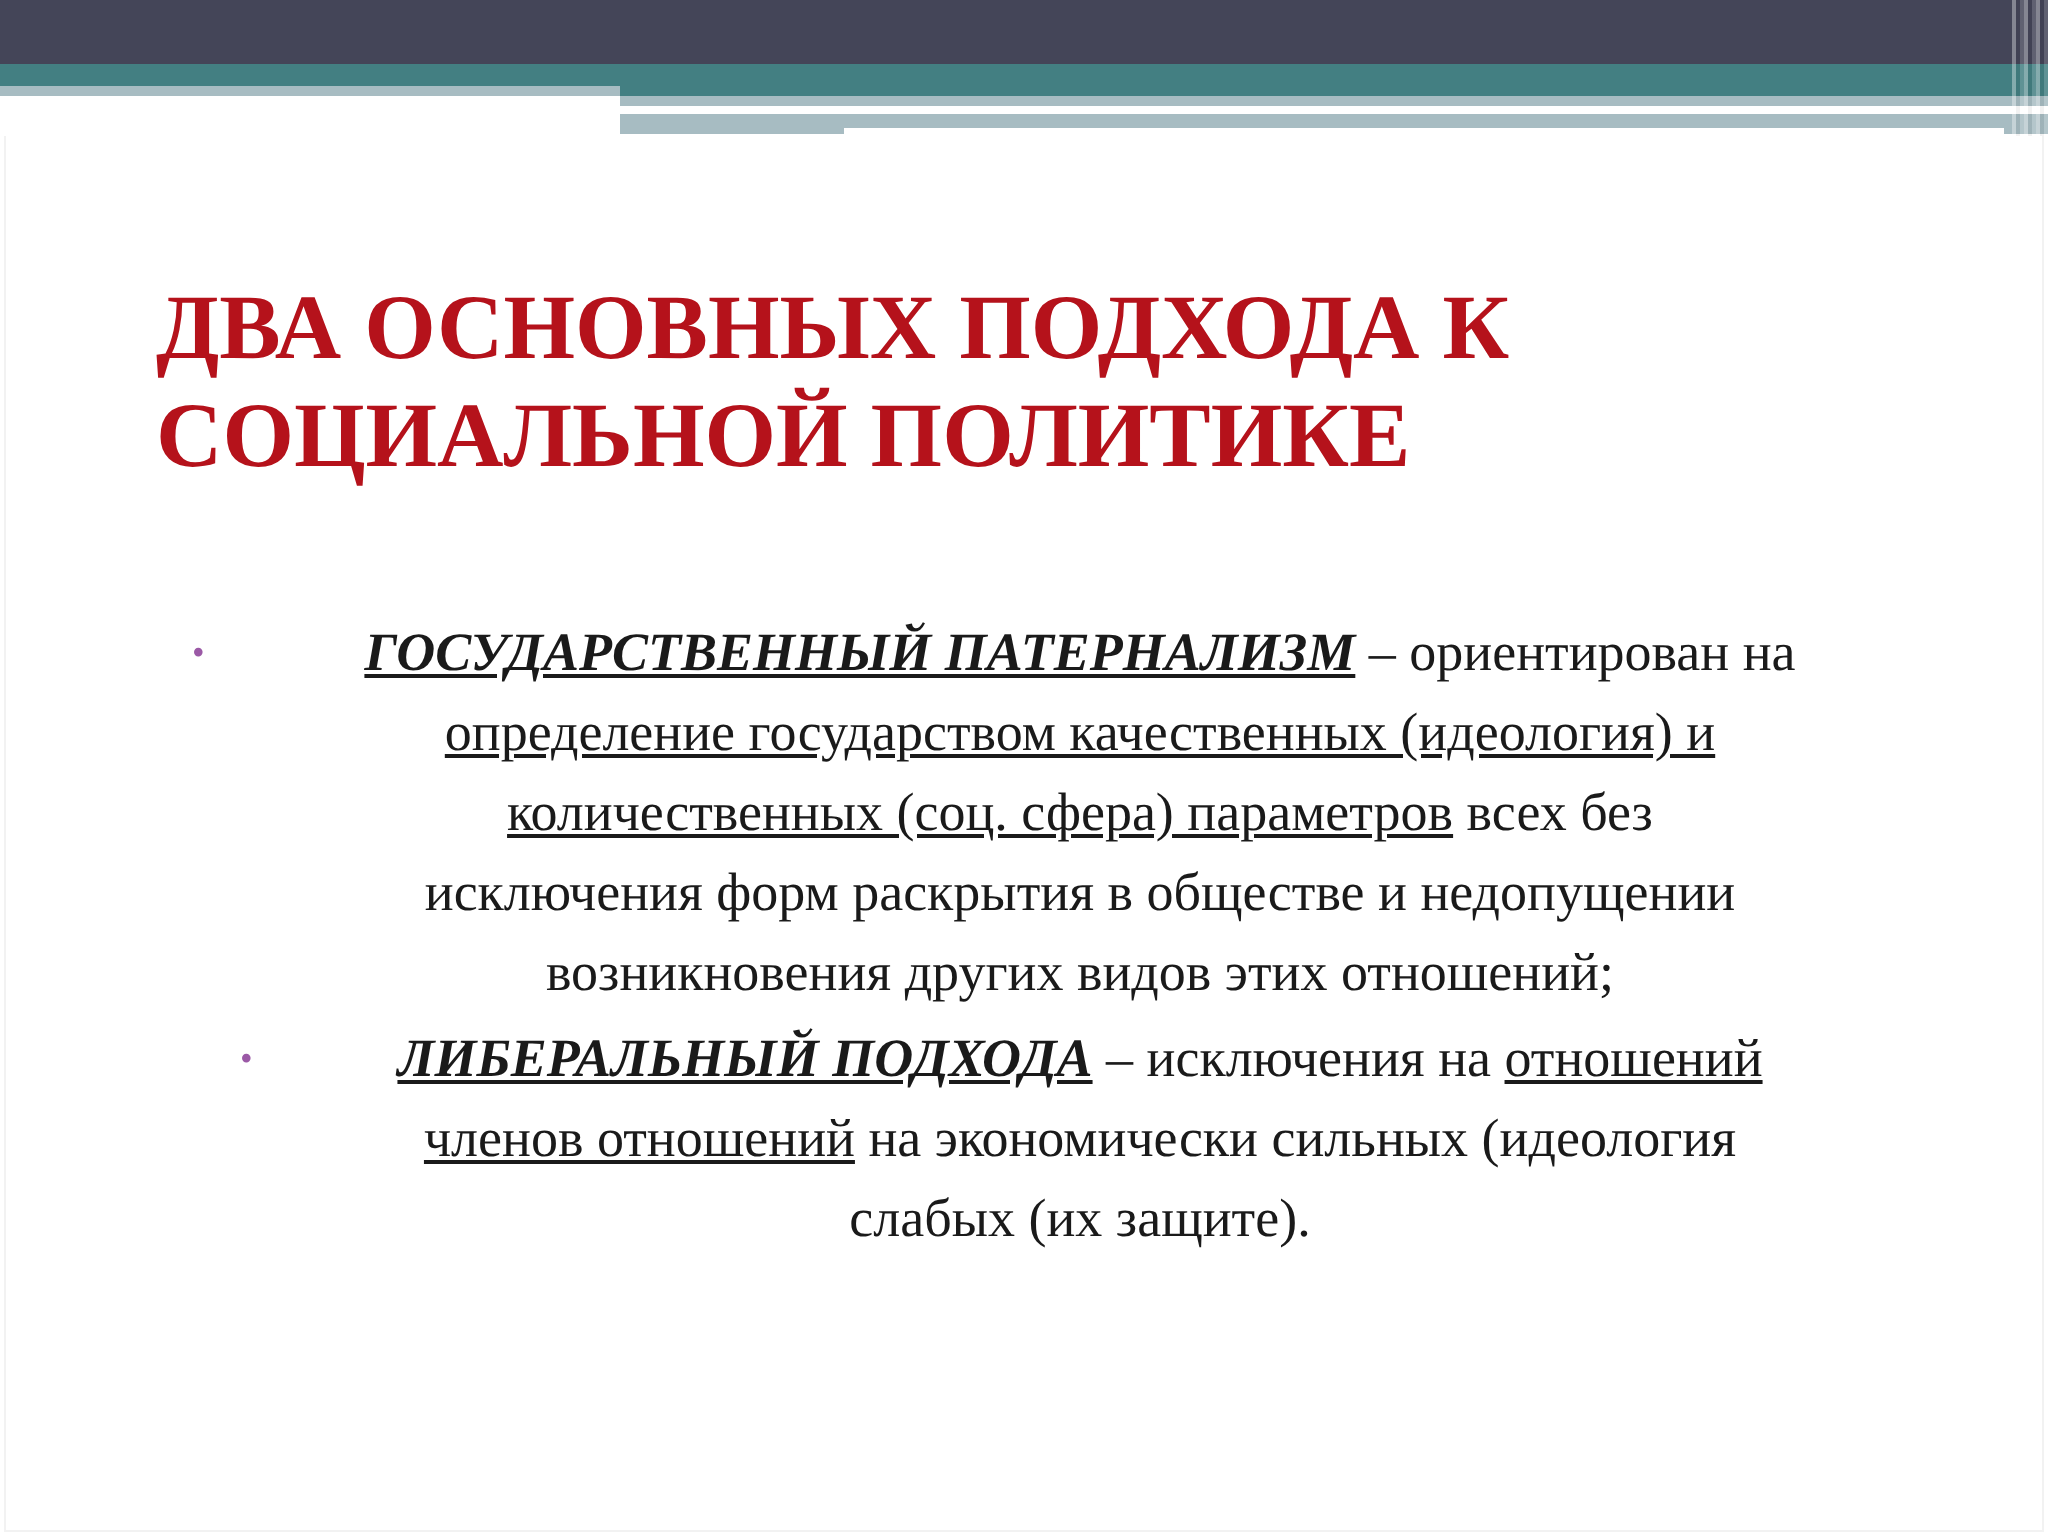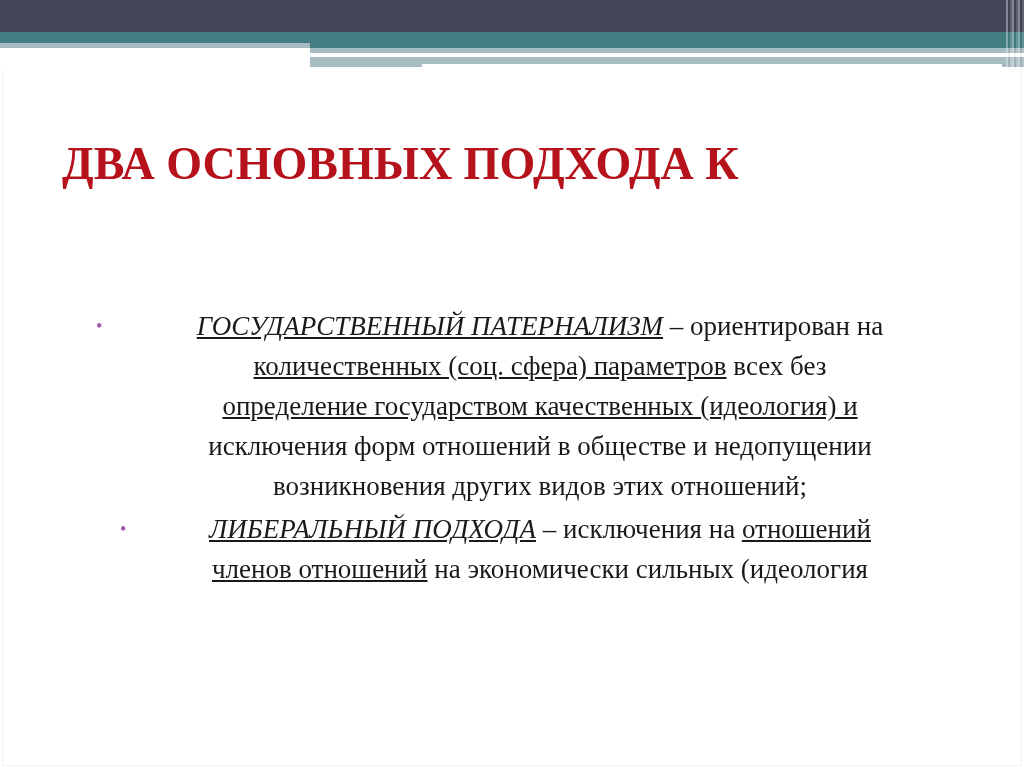--- a/index.html
+++ b/index.html
@@ -9,64 +9,66 @@
   .bar-light1 { position:absolute; left:0; top:43px; width:310px; height:5px; background:#a7bcc2; }
   .bar-light2 { position:absolute; left:310px; top:48px; width:714px; height:5px; background:#a7bcc2; }
   .bar-light3 { position:absolute; left:310px; top:57px; width:714px; height:10px; background:#a7bcc2; }
   .bar-white-gap { position:absolute; left:310px; top:53px; width:175px; height:4px; background:#ffffff; }
   .bar-white-end { position:absolute; left:422px; top:64px; width:580px; height:4px; background:#ffffff; }
   .edge-strips { position:absolute; right:0; top:0; width:18px; height:68px;
      background: repeating-linear-gradient(90deg, rgba(255,255,255,0.35) 0 2px, rgba(0,0,0,0.05) 2px 4px, rgba(255,255,255,0.15) 4px 6px); }
   .frame { position:absolute; left:2px; top:68px; width:1018px; height:697px; border-left:1px solid #f2f2f2; border-right:1px solid #f2f2f2; border-bottom:1px solid #f2f2f2; }
 
   .title { position:absolute; left:62px; top:137px; width:720px; color:#b5121b; font-weight:bold; font-size:46px; line-height:54px; letter-spacing:0px; }
-  .title span { display:block; }
+  .title span { display:block;margin-left:16px; }
 
   .content { position:absolute; left:100px; top:306px; width:880px; font-size:27px; line-height:40px; color:#1a1a1a; text-align:center; }
   .para { position:relative; margin:0 0 3px 0; }
   .bullet { position:absolute; color:#9b59a6; font-size:18px; }
-  .term { font-style:italic; font-weight:normal; text-decoration:underline; }
+  .term { font-style:italic; font-weight:bold; text-decoration:underline; }
   .u { text-decoration:underline; }
   .line { display:block; white-space:nowrap; }
 </style>
 </head>
 <body>
 
 <div class="bar-dark"></div>
 <div class="bar-teal"></div>
 <div class="bar-light1"></div>
 <div class="bar-light2"></div>
 <div class="bar-light3"></div>
 <div class="bar-white-gap"></div>
 <div class="bar-white-end"></div>
 <div class="edge-strips"></div>
 <div class="frame"></div>
 
 <div class="title">
   <span>ДВА ОСНОВНЫХ ПОДХОДА К</span>
+  <span>СОЦИАЛЬНОЙ ПОЛИТИКЕ</span>
 </div>
 
 <div class="content">
   <div class="para">
     <span class="bullet" style="left:-4px; top:0px;">•</span>
     <span class="line">
       <span class="term">ГОСУДАРСТВЕННЫЙ ПАТЕРНАЛИЗМ</span><span> – </span><span>ориентирован на</span>
     </span>
     <span class="line">
+      <span class="u">определение государством качественных (идеология) и</span>
+    </span>
+    <span class="line">
       <span class="u">количественных (соц. сфера) параметров</span><span> всех без</span>
     </span>
-    <span class="line">
-      <span class="u">определение государством качественных (идеология) и</span>
-    </span>
-    <span class="line">исключения форм отношений в обществе и недопущении</span>
+    <span class="line">исключения форм раскрытия в обществе и недопущении</span>
     <span class="line">возникновения других видов этих отношений;</span>
   </div>
 
   <div class="para">
     <span class="bullet" style="left:20px; top:0px;">•</span>
     <span class="line">
       <span class="term">ЛИБЕРАЛЬНЫЙ ПОДХОДА</span><span> – </span><span>исключения на </span><span class="u">отношений</span>
     </span>
     <span class="line">
       <span class="u">членов отношений</span><span> на экономически сильных  (идеология</span>
     </span>
+    <span class="line">слабых (их защите).</span>
   </div>
 </div>
 
 </body></html>

